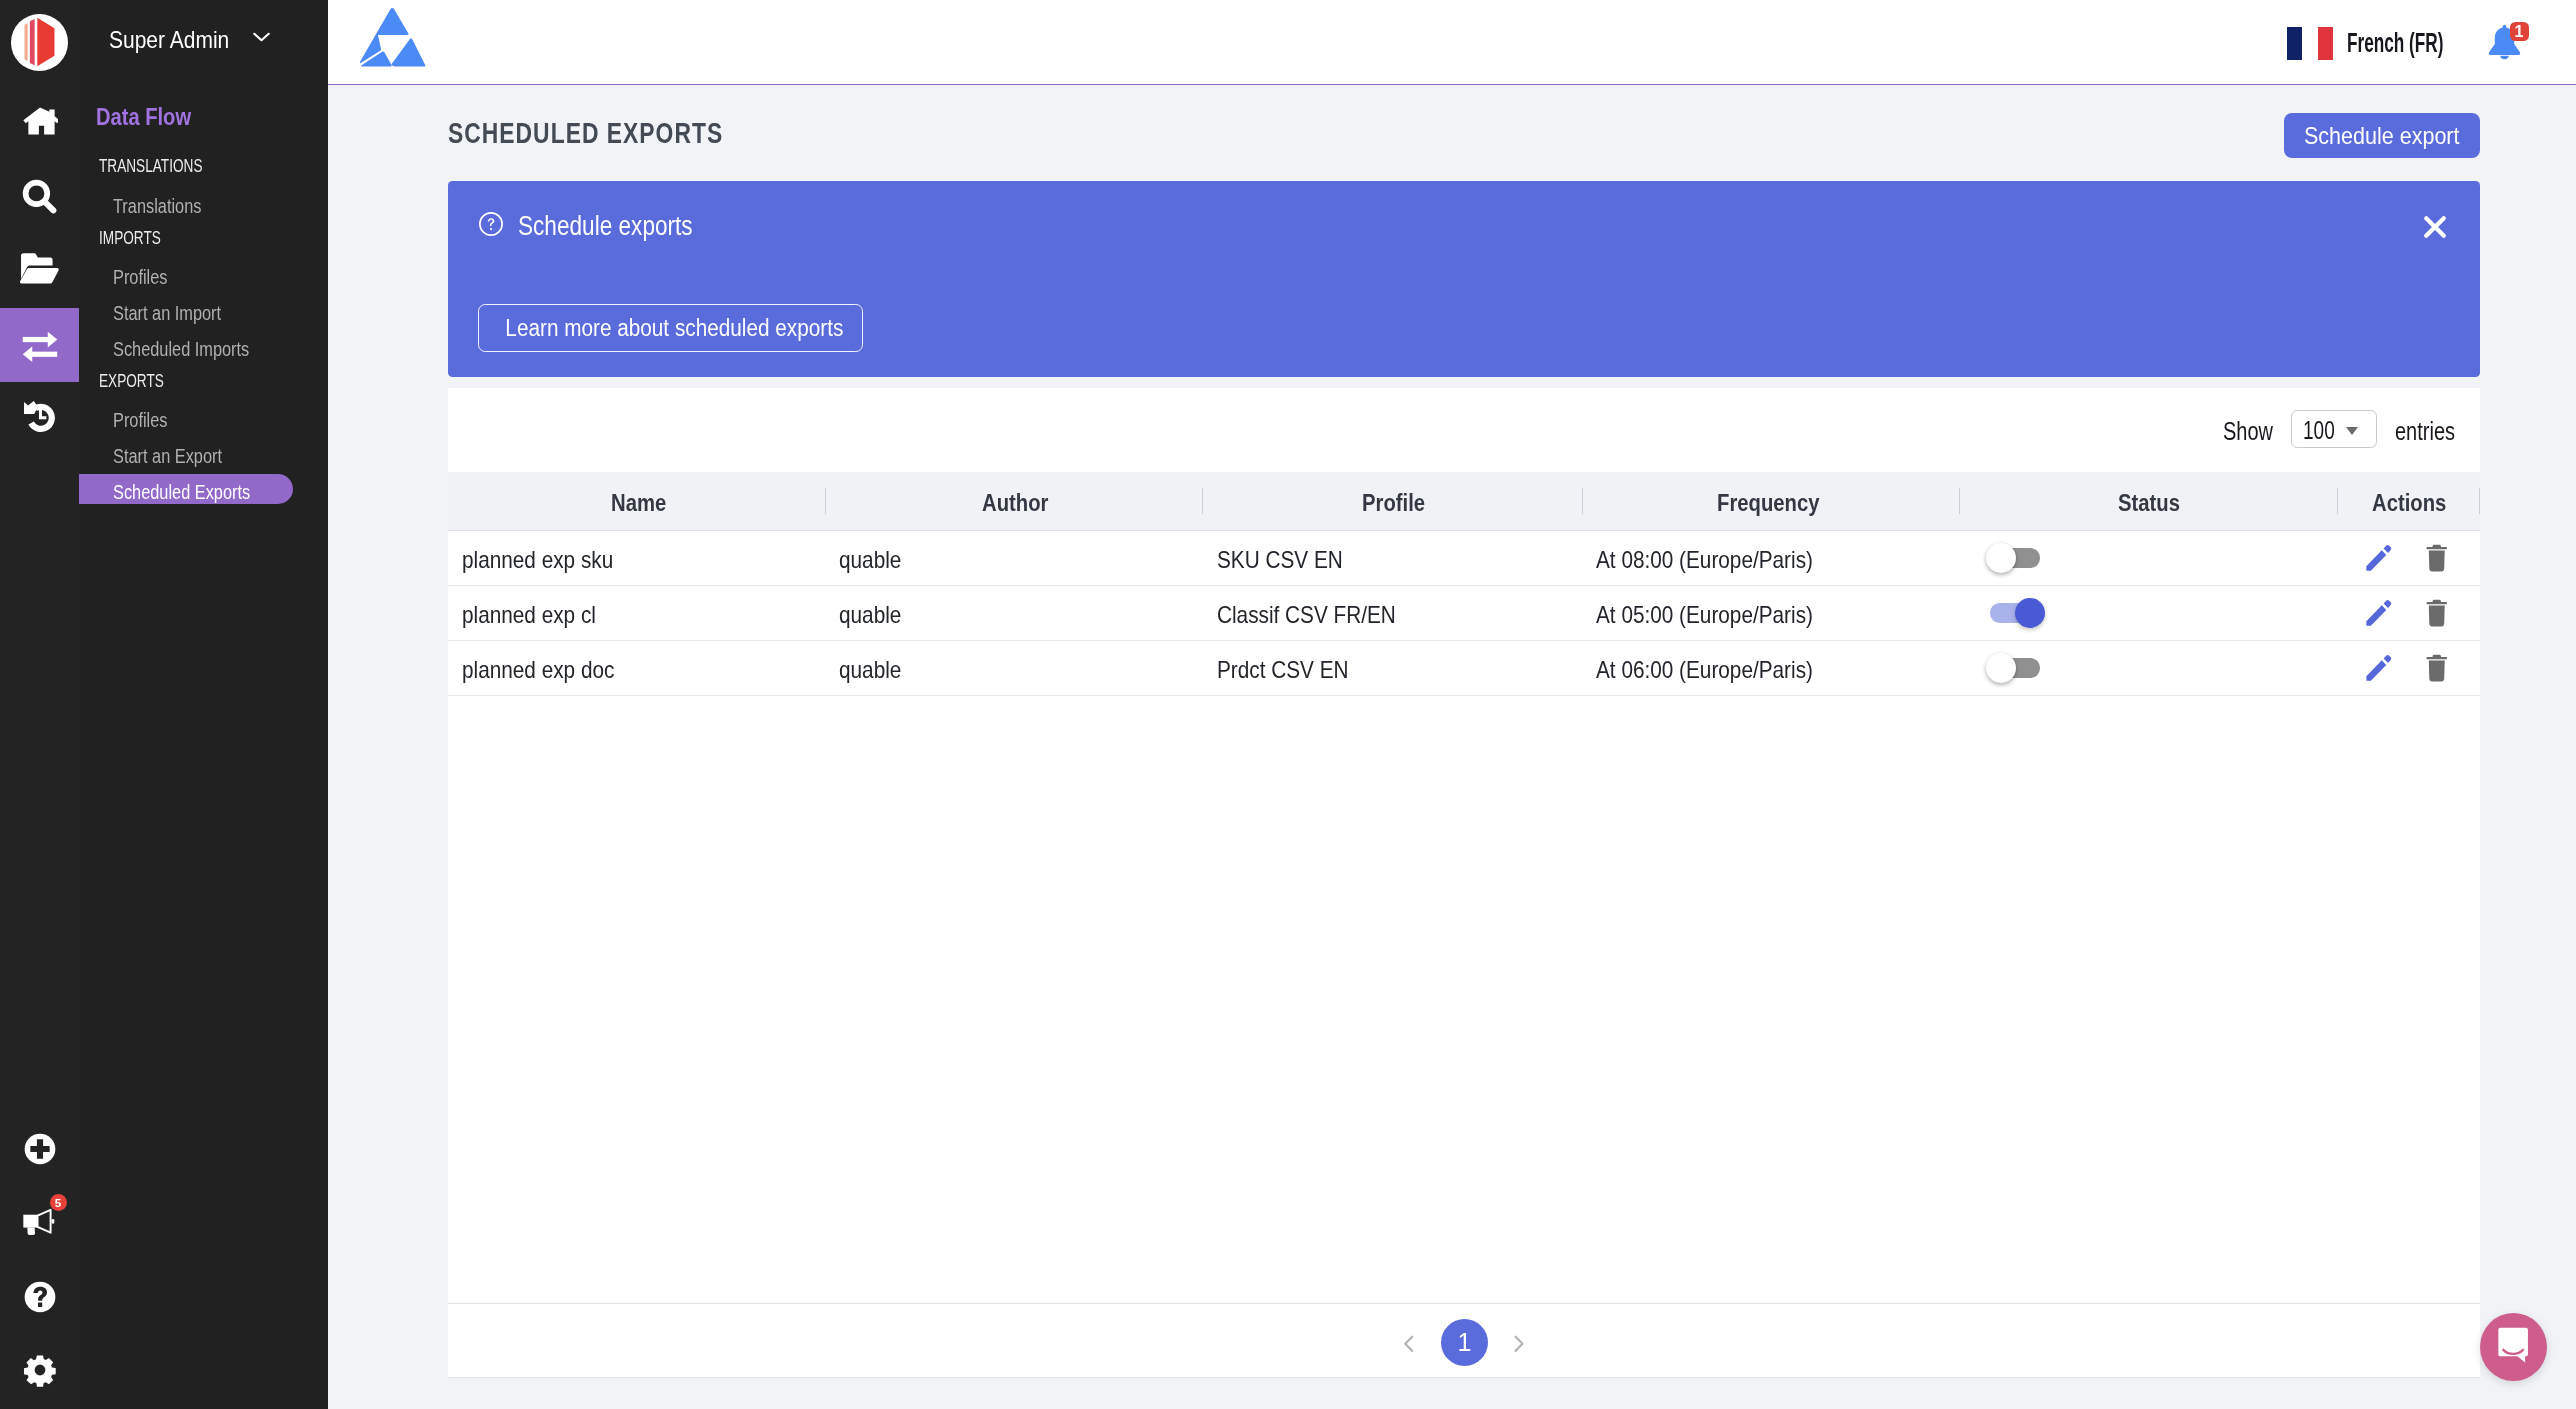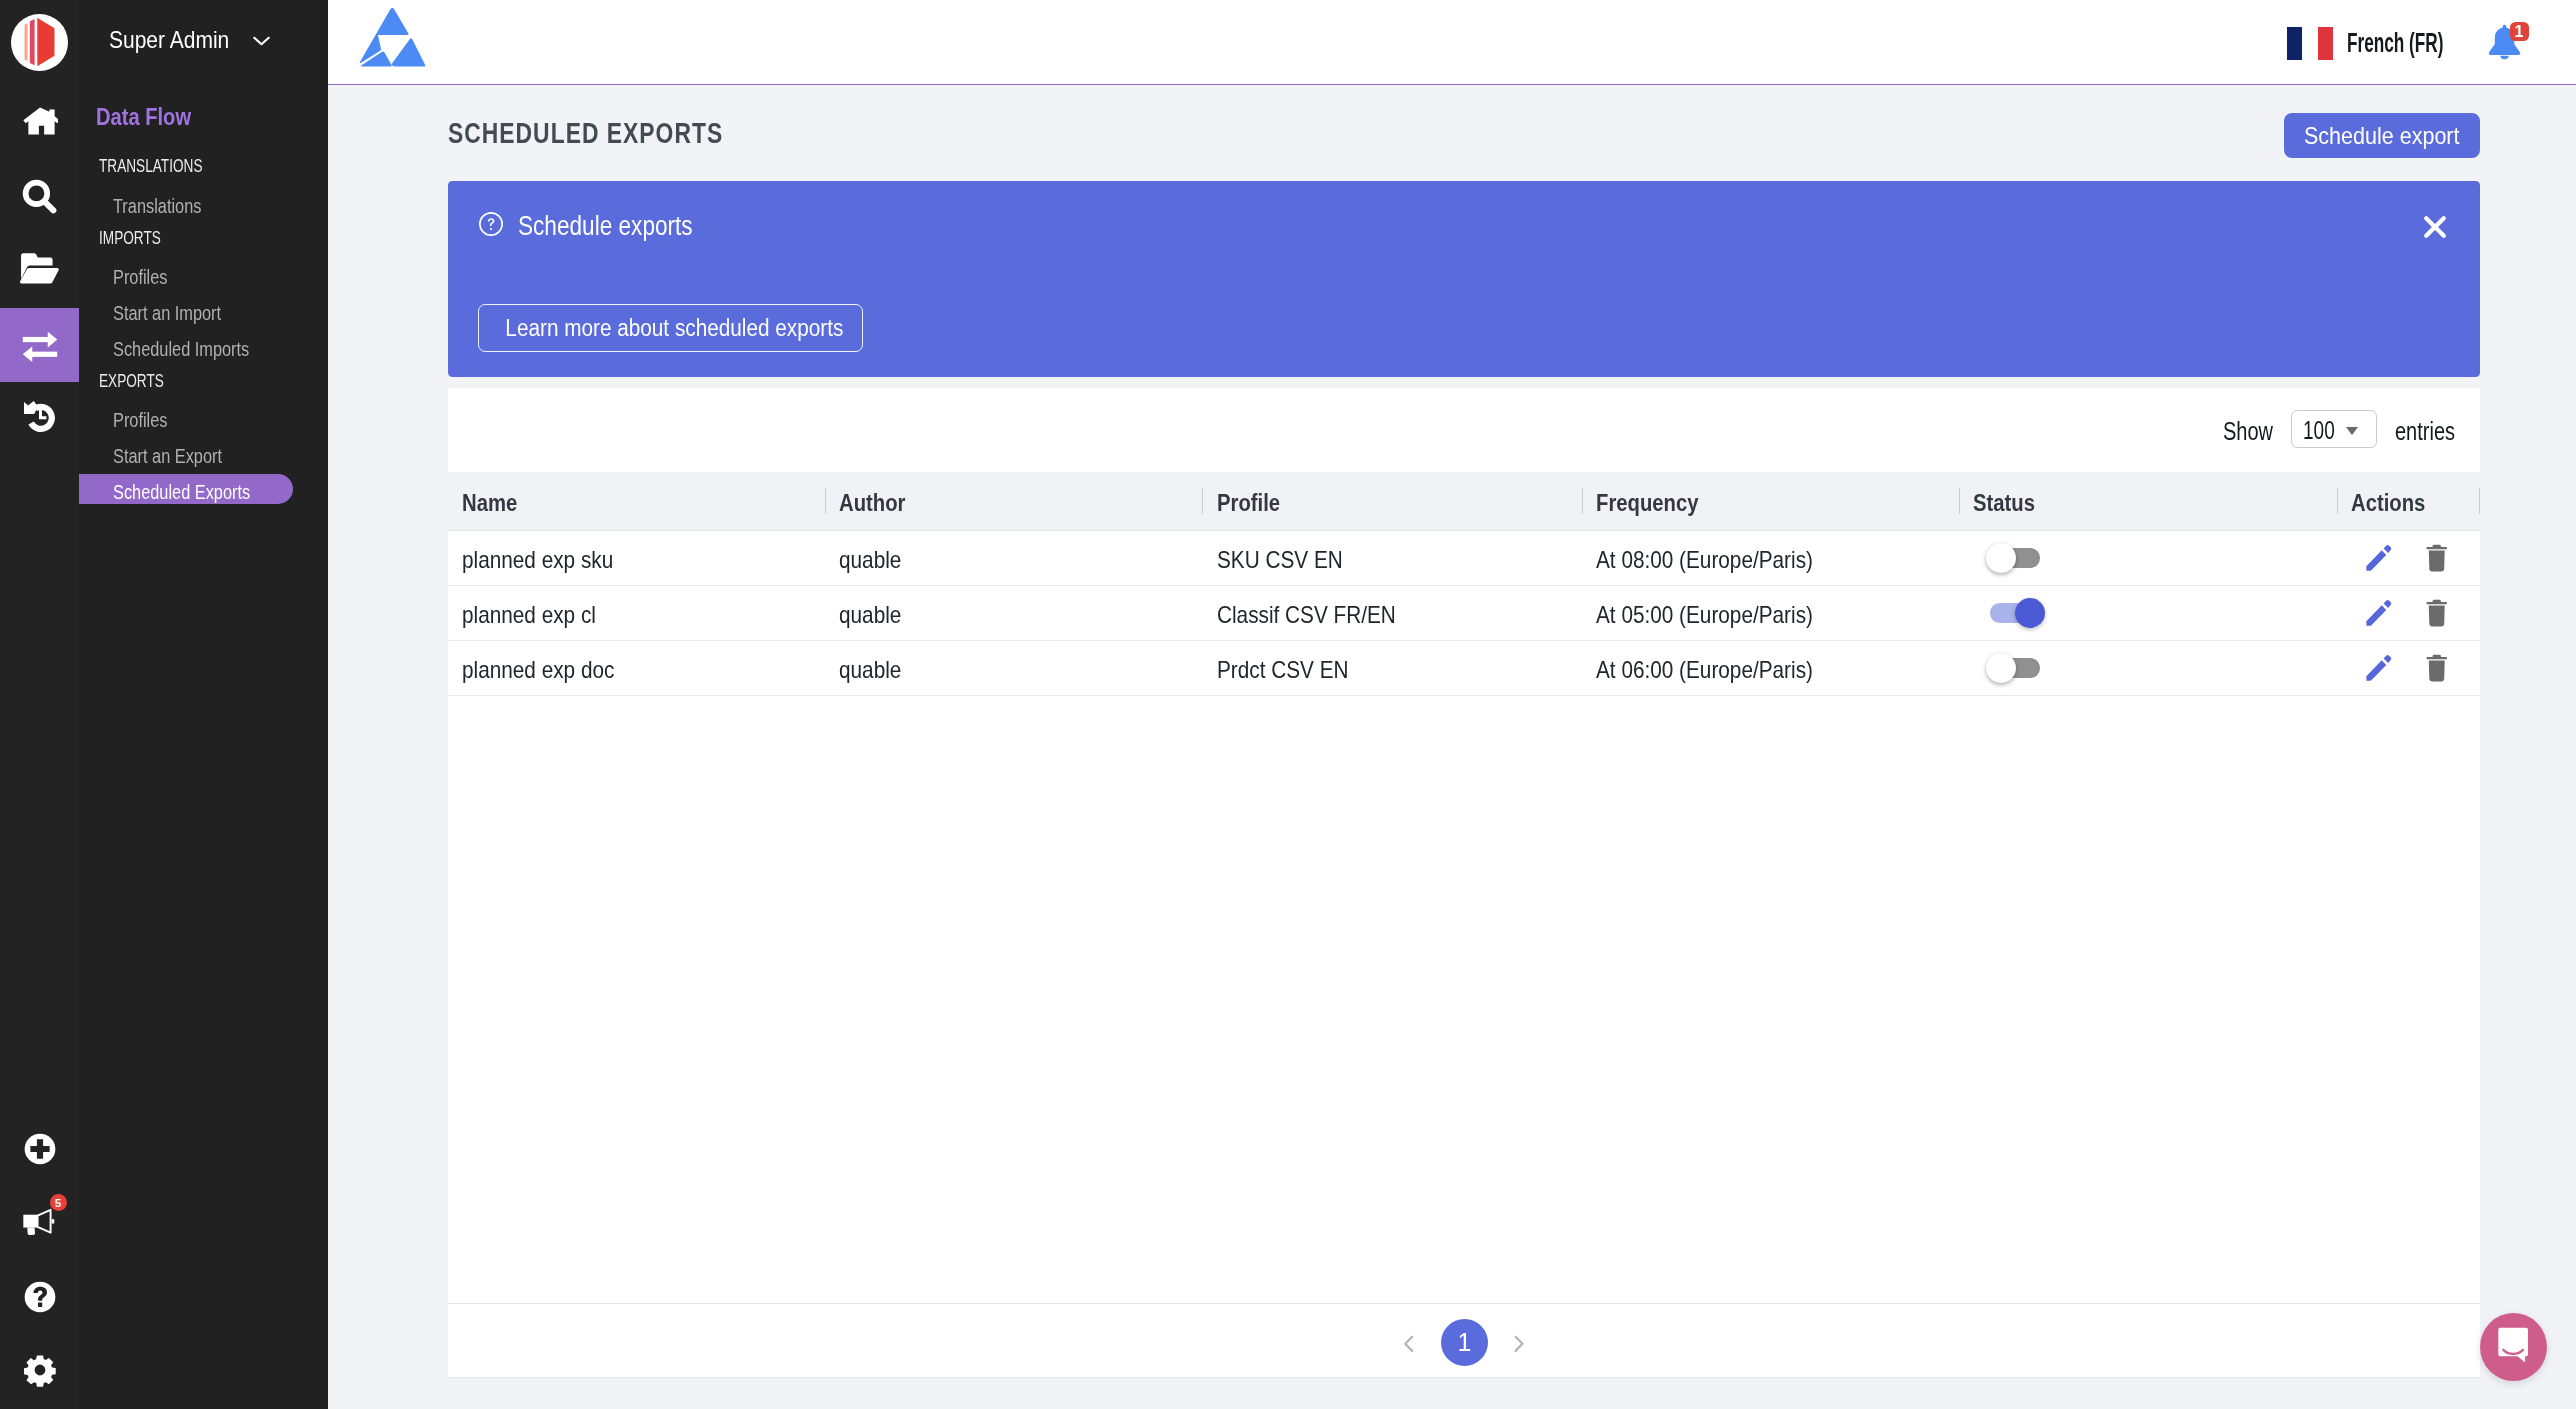--- a/index.html
+++ b/index.html
@@ -12,21 +12,21 @@
 
 .rail{position:absolute;left:0;top:0;width:79px;height:1410px;background:#232323}
 .logo-wrap{position:absolute;left:0;top:1.8px;width:79px;height:81px;display:flex;align-items:center;justify-content:center}
 .logo-circle{width:57px;height:57px;border-radius:50%;background:#fff;display:flex;align-items:center;justify-content:center}
 .rail-item{position:absolute;left:0;width:79px;height:74px;display:flex;align-items:center;justify-content:center}
 .rail-item.active{background:#9268c8}
 .badge-red{position:absolute;background:#e8413a;color:#fff;border-radius:50%;font-weight:700;display:flex;align-items:center;justify-content:center;line-height:1}
 
 
 .nav{position:absolute;left:79px;top:0;width:250px;height:1410px;background:#212121}
-.nav-top{position:absolute;left:29.5px;top:23px;display:flex;align-items:center}
+.nav-top{position:absolute;left:29.5px;top:23px;display:flex;align-items:flex-start}
 .nav-user{font-size:24px;color:#fff;font-weight:400;line-height:34px}
 .nav-caret{margin-left:1.8px;display:flex;align-items:center}
 .nav-title{position:absolute;left:17px;top:106px;color:#a073e0;font-size:23px;font-weight:700;line-height:23px}
 .nav-group{position:absolute;left:19.7px;color:#ededed;font-size:18px;font-weight:400;line-height:13.4px}
 .nav-group .tx{transform:scaleX(.757)}
 .nav-link{position:absolute;left:34px;color:#b0b0b0;font-size:19.7px;line-height:19.7px;text-decoration:none}
 .nav-link .tx{transform:scaleX(.83)}
 .nav-pill{position:absolute;left:0;width:214px;height:29.5px;background:#9268c8;border-radius:0 15px 15px 0}
 .nav-link.sel{color:#fff}
 
@@ -62,21 +62,21 @@
 .show-label{position:absolute;font-size:25px;color:#16181d;line-height:25px}
 .show-label .tx{transform:scaleX(.80)}
 .lbl-show{left:1775px;top:31px}
 .lbl-entries{left:1947px;top:31px}
 .select{position:absolute;left:1843px;top:22.4px;width:86px;height:38px;border:0.9px solid #c9cace;border-radius:6.3px;cursor:pointer}
 .select-val{position:absolute;left:10.7px;top:6.3px;font-size:25px;color:#16181d;line-height:25px}
 .select-val .tx{transform:scaleX(.76)}
 .caret-down{position:absolute;left:54px;top:16px;width:0;height:0;border-left:6.7px solid transparent;border-right:6.7px solid transparent;border-top:8px solid #6a6a6a}
 
 table{position:absolute;left:0;top:84px;width:2032px;border-collapse:collapse;table-layout:fixed}
-thead th{background:#f1f2f5;font-size:24px;font-weight:700;color:#333843;text-align:left;height:58px;padding:4.5px 0 0 14.3px;position:relative;vertical-align:middle;border-bottom:0.9px solid #e3e4e8}
+thead th{background:#f1f2f5;font-size:24px;font-weight:700;color:#333843;text-align:center;height:58px;padding:4.5px 0 0 14.3px;position:relative;vertical-align:middle;border-bottom:0.9px solid #e3e4e8}
 thead th .tx{transform:scaleX(.845)}
 thead th+th::before{content:"";position:absolute;left:0;top:16px;bottom:16px;width:0.9px;background:#ccced3}
 thead th:last-child::after{content:"";position:absolute;right:0;top:16px;bottom:16px;width:0.9px;background:#ccced3}
 tbody td{font-size:24px;color:#23252c;height:55px;padding:4.5px 0 0 14.3px;border-bottom:0.9px solid #e8e9ec;vertical-align:middle;font-weight:400}
 tbody td .tx{transform:scaleX(.865)}
 
 .toggle{position:relative;display:block;width:54px;height:30px;margin-left:13.4px}
 .toggle .track{position:absolute;left:10.7px;top:5.4px;width:43px;height:19.7px;background:#909090;border-radius:9.8px}
 .toggle .knob{position:absolute;left:0;top:0;width:30px;height:30px;border-radius:50%;background:#fff;box-shadow:0 1.8px 4.5px rgba(0,0,0,.32)}
 .toggle.on .track{left:3.6px;background:#aab2ec}

